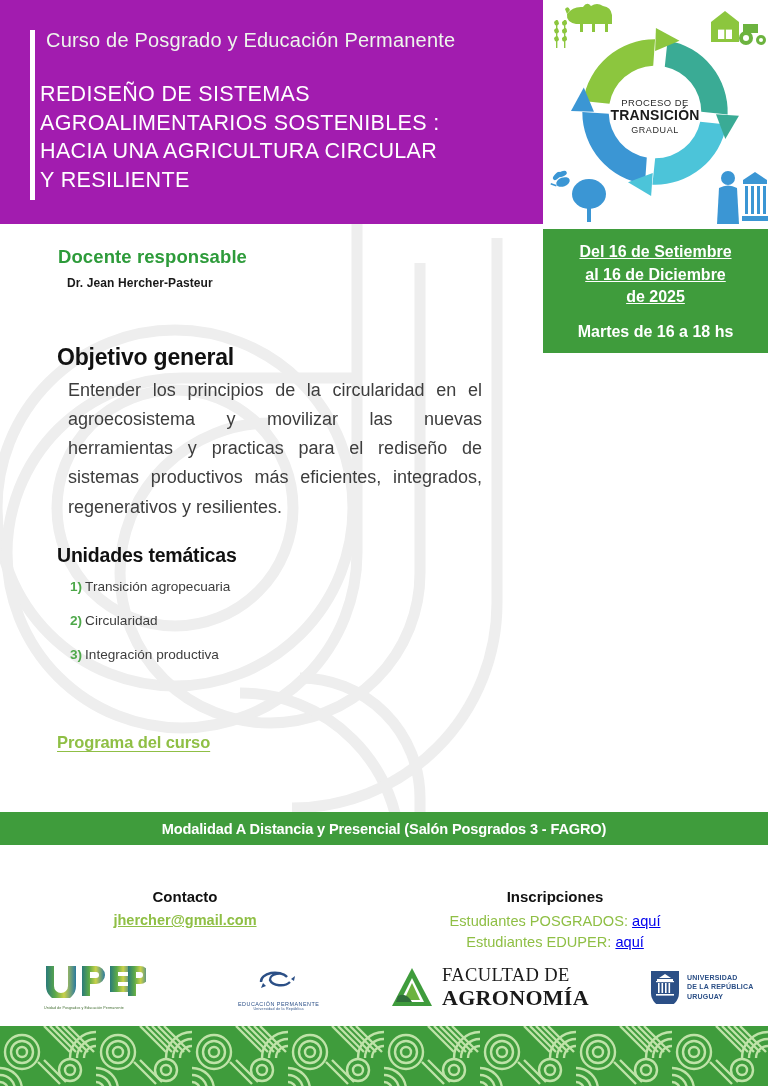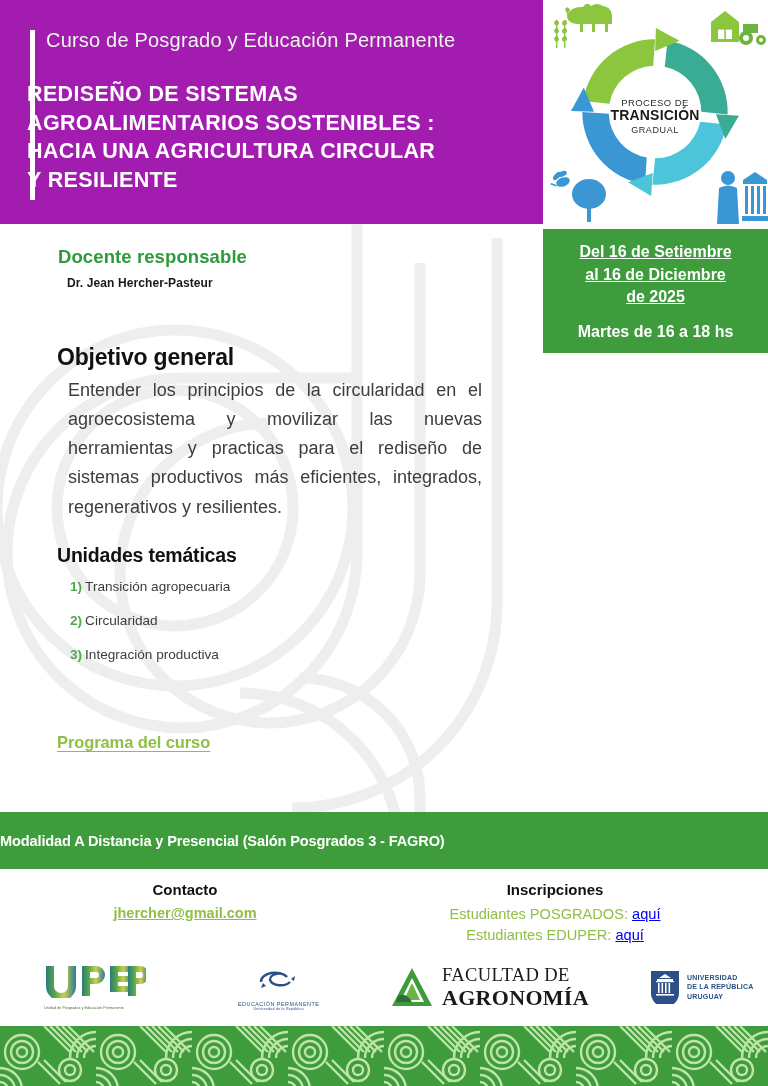--- a/index.html
+++ b/index.html
@@ -23,22 +23,22 @@
   .header-bar {
     position: absolute; left: 30px; top: 30px; width: 5px; height: 170px;
     background: #ffffff;
   }
   .eyebrow {
     position: absolute; left: 46px; top: 28px; width: 480px;
     color: #eef6ec; font-size: 20px; font-weight: 400; letter-spacing: .2px;
     line-height: 1.2;
   }
   .main-title {
-    position: absolute; left: 27px; top: 80px; width: 490px;
-    color: #ffffff; font-size: 21.5px; font-weight: bold;
+    position: absolute; left: 40px; top: 80px; width: 490px;
+    color: #ffffff; font-size: 21.5px; font-weight: normal;
     line-height: 1.33; letter-spacing: .35px; text-transform: uppercase;
   }
   .main-title div { white-space: nowrap; }
 
   
   .hero {
     position: absolute; left: 543px; top: 0; width: 225px; height: 224px;
     background: #ffffff; z-index: 3; overflow: hidden;
   }
   .hero svg { display: block; }
@@ -85,31 +85,31 @@
 
   .programa-link {
     position: absolute; left: 57px; top: 733px;
     color: #8fbf45; font-size: 16.5px; font-weight: bold;
     text-decoration: underline; text-underline-offset: 3px;
     letter-spacing: -.1px; z-index: 5;
   }
 
   
   .modality-band {
-    position: absolute; left: 0; top: 812px; width: 768px; height: 57px;
+    position: absolute; left: 0; top: 812px; width: 768px; height: 33px;
     background: #3f9c3c; z-index: 4;
-    display: flex; align-items: center; justify-content: flex-start;
+    display: flex; align-items: center; justify-content: center;
   }
   .modality-text { color: #ffffff; font-size: 14.6px; font-weight: bold; letter-spacing: -.15px; }
 
   
   .footer-info { position: absolute; left: 0; top: 859px; width: 768px; height: 100px; z-index: 4; }
   .contact-col { position: absolute; left: 60px; top: 22px; width: 250px; text-align: center; }
   .insc-col { position: absolute; left: 400px; top: 22px; width: 310px; text-align: center; }
-  .col-title { color: #111111; font-size: 15px; font-weight: bold; margin-bottom: 6px; }
+  .col-title { color: #111111; font-size: 15px; font-weight: bold; margin-bottom: 6px; margin-top: 7px; }
   .contact-mail { color: #8fbf45; font-size: 14.5px; font-weight: bold; }
   .insc-line { color: #8fbf45; font-size: 14.6px; line-height: 1.45; }
   .insc-line .aqui { text-decoration: underline; }
 
   
   .logos { position: absolute; left: 0; top: 958px; width: 768px; height: 68px; z-index: 4; }
   .logo { position: absolute; display: flex; align-items: center; }
 
   .logo-upep { left: 44px; top: 6px; }
   .upep-wordmark { font-size: 29px; font-weight: bold; letter-spacing: 1px; line-height: 1; }

